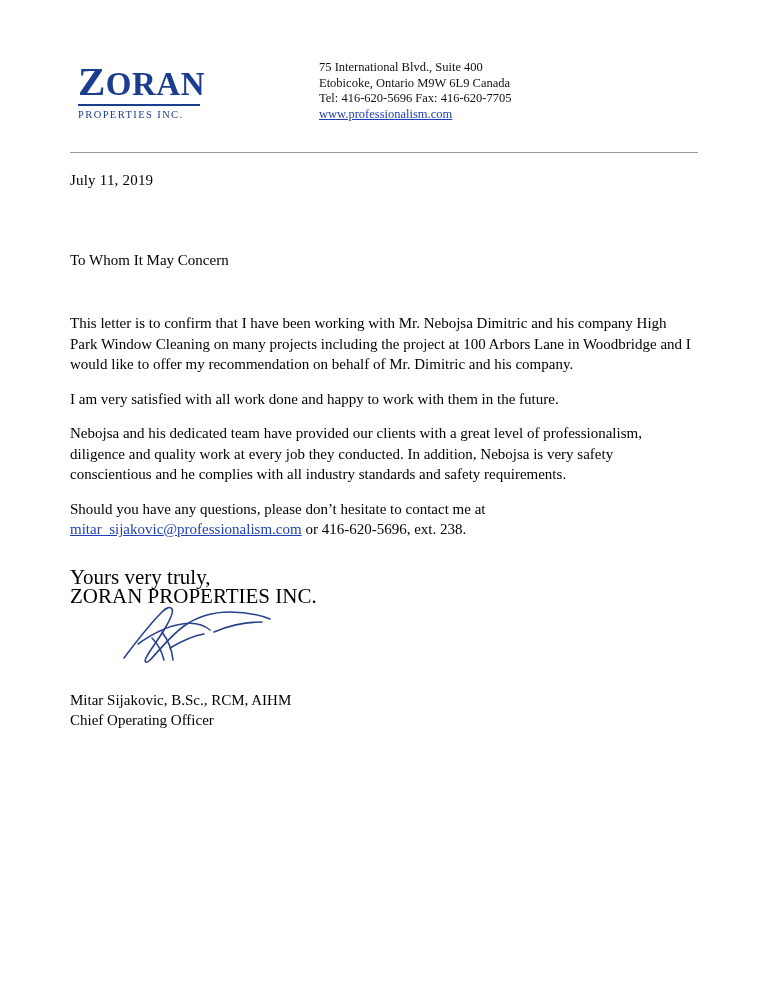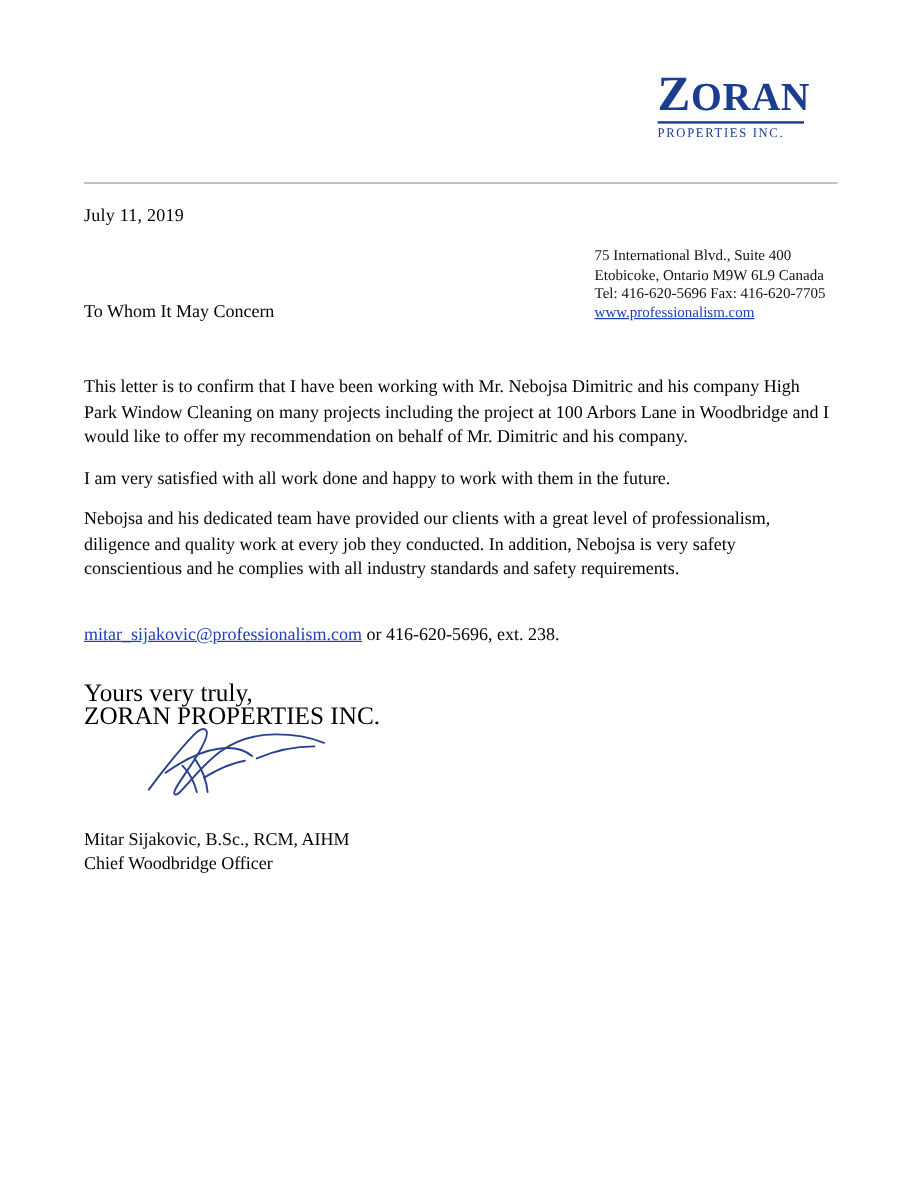--- a/index.html
+++ b/index.html
@@ -19,26 +19,25 @@
   .page {
     position: relative;
     width: 768px;
     height: 993px;
     box-sizing: border-box;
   }
 
   
   .letterhead {
     position: absolute;
-    left: 60px;
+    left: 78px;
     top: 52px;
     width: 628px;
     display: flex;
-    align-items: flex-end;
-    flex-direction: column;
+    align-items: center;
   }
 
   .logo-block {
     width: 140px;
     flex: 0 0 140px;
     padding-top: 6px;
   }
 
   .logo-word {
     font-family: "Liberation Serif", serif;
@@ -183,21 +182,21 @@
 
   <div class="letter-date">July 11, 2019</div>
 
   <div class="salutation">To Whom It May Concern</div>
 
   <div class="body-copy">
     <p>This letter is to confirm that I have been working with Mr. Nebojsa Dimitric and his company High Park Window Cleaning on many projects including the project at 100 Arbors Lane in Woodbridge and I would like to offer my recommendation on behalf of Mr. Dimitric and his company.</p>
     <p>I am very satisfied with all work done and happy to work with them in the future.</p>
     <p>Nebojsa and his dedicated team have provided our clients with a great level of professionalism, diligence and quality work at every job they conducted. In addition, Nebojsa is very safety conscientious and he complies with all industry standards and safety requirements.</p>
     <p>
-      <br>
+      <span>Should you have any questions, please don’t hesitate to contact me at</span><br>
       <a class="email-link" href="#">mitar_sijakovic@professionalism.com</a><span> or 416-620-5696, ext. 238.</span>
     </p>
   </div>
 
   <div class="closing">
     <div>Yours very truly,</div>
     <div>ZORAN PROPERTIES INC.</div>
   </div>
 
   <svg class="signature" viewBox="0 0 170 70" aria-hidden="true">
@@ -206,16 +205,16 @@
       <path d="M20 46 C 34 36, 50 28, 64 26 C 76 24, 86 27, 92 32"></path>
       <path d="M34 40 C 40 46, 44 54, 46 62"></path>
       <path d="M44 34 C 50 42, 54 52, 55 62"></path>
       <path d="M52 50 C 62 44, 74 38, 86 36"></path>
       <path d="M96 34 C 110 28, 128 24, 144 24"></path>
     </g>
   </svg>
 
   <div class="signer">
     <div>Mitar Sijakovic, B.Sc., RCM, AIHM</div>
-    <div>Chief Woodbridge Officer</div>
+    <div>Chief Operating Officer</div>
   </div>
 
 </div>
 
 </body></html>

